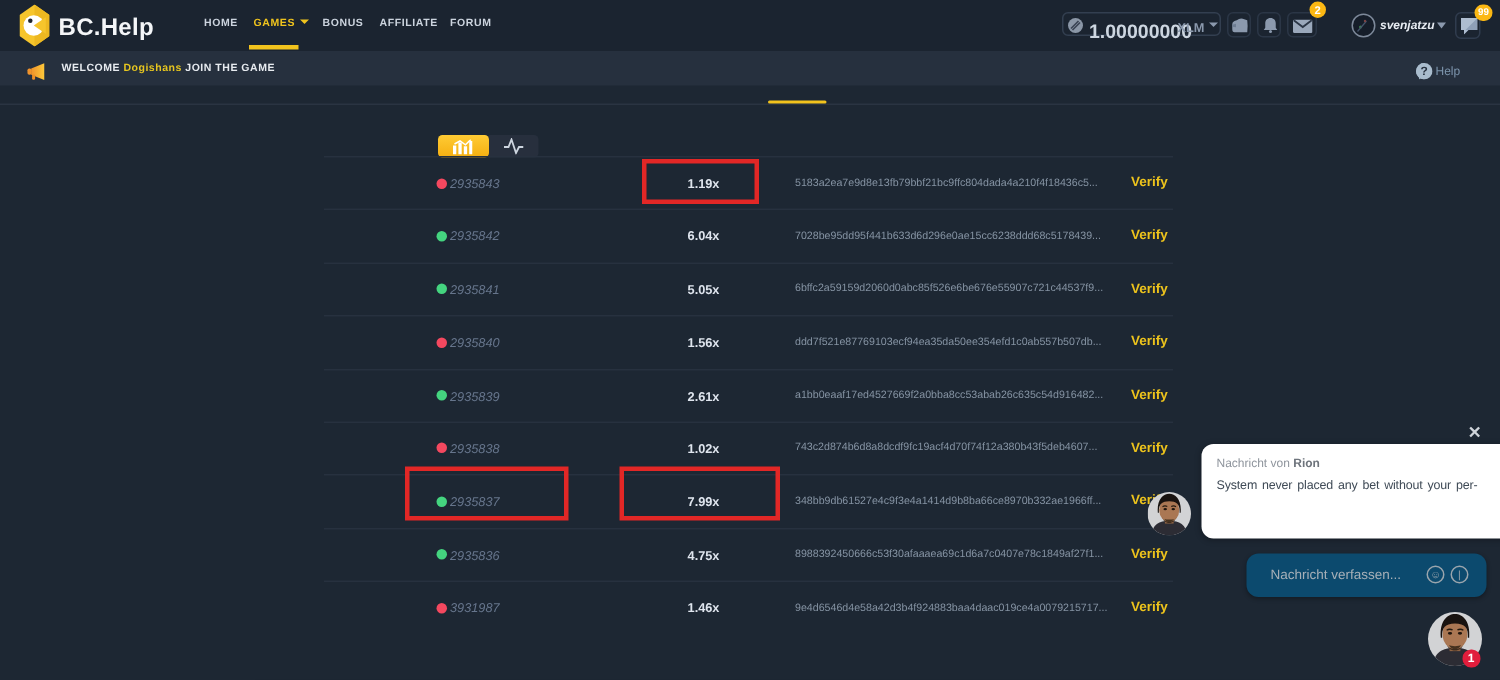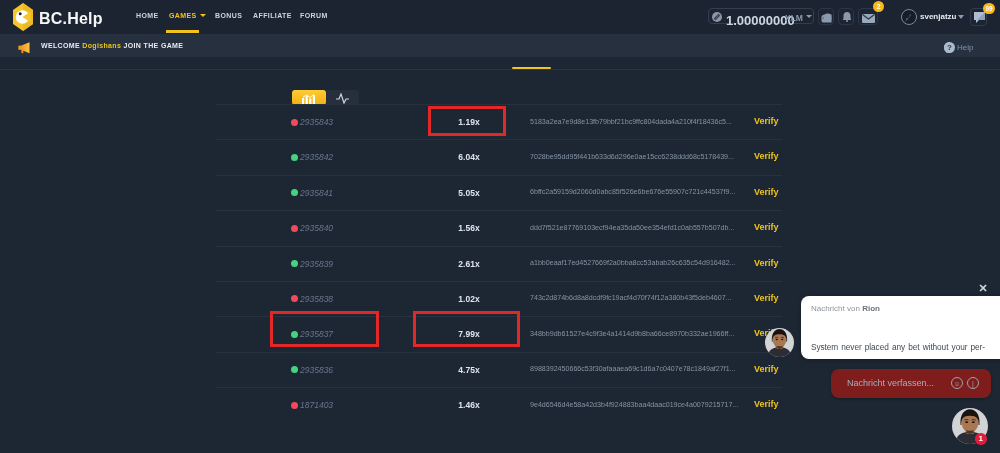--- a/index.html
+++ b/index.html
@@ -15,21 +15,21 @@
   #games-underline { position:absolute; left:166px; top:30px; width:33px; height:2.5px; background:#f2c31d; }
   .caret { display:inline-block; width:0; height:0; border-left:3px solid transparent; border-right:3px solid transparent; border-top:3.5px solid #f0c41d; vertical-align:middle; margin-left:3px; margin-bottom:1px; }
 
   
   #pill { position:absolute; left:708px; top:8px; width:106px; height:16px; border:1px solid #333f50; border-radius:4px; }
   #pill .amount { position:absolute; left:17px; top:4px; font-size:13px; font-weight:bold; color:#cdd6e0; }
   #pill .cur { position:absolute; left:76px; top:3.5px; font-size:8.5px; font-weight:bold; color:#8b99ad; }
   #pill .pcaret { position:absolute; left:97px; top:6px; width:0; height:0; border-left:3px solid transparent; border-right:3px solid transparent; border-top:3.5px solid #8b99ad; }
   .iconbtn { position:absolute; top:8px; width:16px; height:17px; border:1px solid #2b3646; border-radius:4px; }
   .badge { position:absolute; border-radius:50%; background:#fcb813; color:#fff; font-weight:bold; text-align:center; }
-  #uname { position:absolute; left:920px; top:12px; font-size:8px; font-weight:bold; color:#e8edf3; }
+  #uname { position:absolute; left:920px; top:12px; font-size:8px; font-weight:bold; color:#e8edf3;font-style:italic; }
   #ucaret { position:absolute; left:958px; top:15px; width:0; height:0; border-left:3.5px solid transparent; border-right:3.5px solid transparent; border-top:4px solid #8b99ad; }
   #avatar-sm { position:absolute; left:901px; top:9px; width:16px; height:16px; border-radius:50%; border:1.5px solid #7d899a; background:#151d29; }
 
   
   #welcome { position:absolute; left:0; top:34px; width:1000px; height:23px; background:#26303e; }
   #welcome .txt { position:absolute; left:41px; top:8px; font-size:7px; font-weight:bold; color:#e7ebf0; letter-spacing:0.35px; }
   #welcome .txt .y { color:#e7c61f; }
   #help { position:absolute; left:957px; top:43px; font-size:8px; color:#7d95ad; }
 
   
@@ -54,23 +54,23 @@
   .verify { position:absolute; left:538px; top:11px; font-size:9px; font-weight:bold; color:#edc31c; }
 
   
   .ann { position:absolute; border:3px solid #e22726; }
 
   
   #chat-close { position:absolute; left:978.5px; top:282px; color:#cfd4da; font-size:11px; font-weight:bold; }
   #msgcard { position:absolute; left:801px; top:296px; width:216px; height:63px; background:#fff; border-radius:8px; box-shadow:0 1px 4px rgba(0,0,0,0.3); }
   #msgcard .from { position:absolute; left:10px; top:8px; font-size:8px; color:#8f959d; }
   #msgcard .from b { color:#6e747c; }
-  #msgcard .body { position:absolute; left:10px; top:20.5px; width:174px; font-size:8.3px; line-height:12px; color:#3f4a56; letter-spacing:-0.1px;margin-top:24px; }
+  #msgcard .body { position:absolute; left:10px; top:20.5px; width:174px; font-size:8.3px; line-height:12px; color:#3f4a56; letter-spacing:-0.1px; }
   #msgcard .jl { display:flex; justify-content:space-between; white-space:nowrap; }
-  #chat-input { position:absolute; left:831px; top:369px; width:160px; height:29px; background:#7f1d1d; border-radius:8px; box-shadow:0 1px 3px rgba(0,0,0,0.3); }
+  #chat-input { position:absolute; left:831px; top:369px; width:160px; height:29px; background:#0c4a6e; border-radius:8px; box-shadow:0 1px 3px rgba(0,0,0,0.3); }
   #chat-input .ph { position:absolute; left:16px; top:9px; font-size:9px; color:#a7b0b8; }
   .circ-ic { position:absolute; top:8px; width:12px; height:12px; border:1px solid #9aa5ad; border-radius:50%; color:#9aa5ad; font-size:7px; text-align:center; line-height:12px; }
 </style>
 </head>
 <body>
 
 <div id="header">
   <svg class="abs" style="left:13px;top:3px" width="20" height="28" viewBox="0 0 20 28">
     <polygon points="10,0 20,7 20,21 10,28 0,21 0,7" fill="#f6c52c"></polygon>
     <polygon points="10,0 20,7 20,21 10,28" fill="#edb821"></polygon>
@@ -228,21 +228,21 @@
     </div>
   <div class="row">
       <span class="dot g"></span>
       <span class="gid">2935836</span>
       <span class="res">4.75x</span>
       <span class="hash">8988392450666c53f30afaaaea69c1d6a7c0407e78c1849af27f1...</span>
       <span class="verify">Verify</span>
     </div>
   <div class="row">
       <span class="dot r"></span>
-      <span class="gid">1871403</span>
+      <span class="gid">3931987</span>
       <span class="res">1.46x</span>
       <span class="hash">9e4d6546d4e58a42d3b4f924883baa4daac019ce4a0079215717...</span>
       <span class="verify">Verify</span>
     </div>
 </div>
 
 <div class="ann" style="left:428px;top:106px;width:78px;height:30px"></div>
 <div class="ann" style="left:270px;top:311px;width:109px;height:36px"></div>
 <div class="ann" style="left:413px;top:311px;width:107px;height:36px"></div>
 

